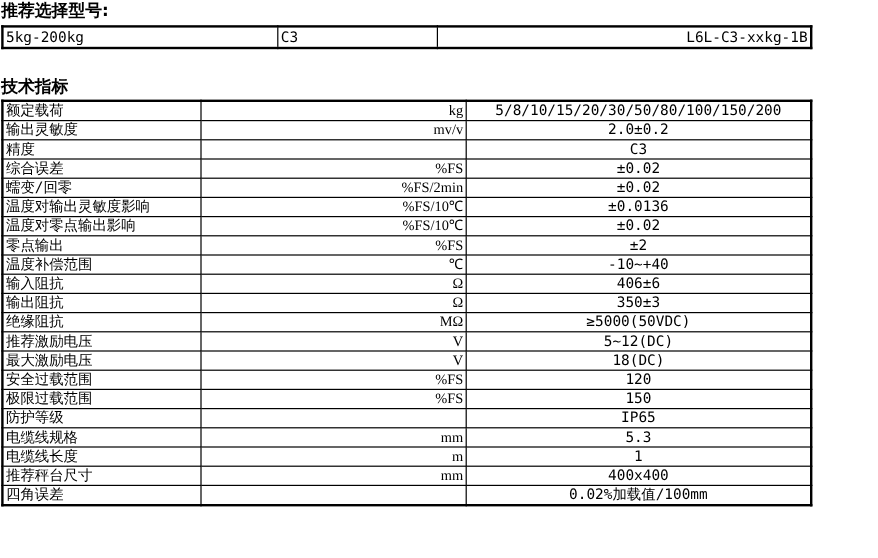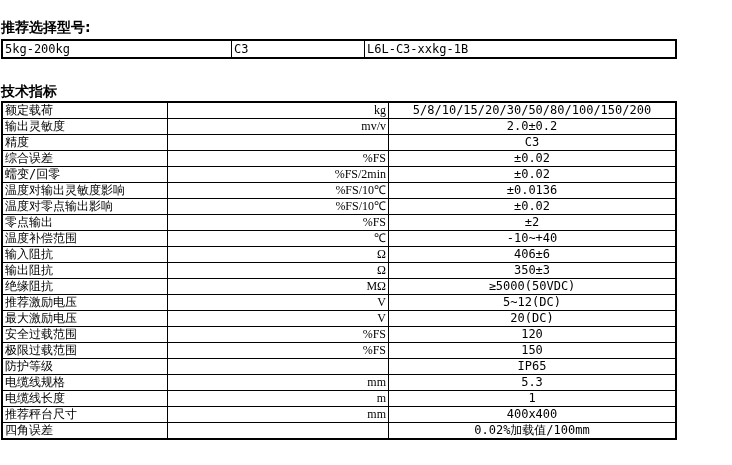--- a/index.html
+++ b/index.html
@@ -15,21 +15,21 @@
     font-size: 12px;
     overflow: hidden;
   }
   .section-title {
     font-weight: bold;
     font-size: 14px;
     margin: 0 0 0 1px;
     line-height: 15px;
     font-family: "DejaVu Sans", "Liberation Sans", sans-serif;
   }
-  .title-recommended { padding-top: 20px; }
+  .title-recommended { padding-top: 2px; }
   .title-specs { margin-top: 25px; }
   table {
     border-collapse: collapse;
     table-layout: fixed;
     width: 676px;
     margin-left: 1px;
     border: 2px solid #000000;
   }
   .model-table { margin-top: 4px; }
   .spec-table { margin-top: 2px; }
@@ -41,21 +41,21 @@
     white-space: nowrap;
     overflow: hidden;
     font-size: 12px;
   }
   .model-table td { height: 16px; line-height: 16px; }
   .col-name  { width: 160px; text-align: left; }
   .col-unit  { width: 216px; text-align: right; font-family: Liberation Serif, serif; }
   .col-value { text-align: center; }
   .mcol-range    { width: 224px; text-align: left; }
   .mcol-accuracy { width: 128px; text-align: left; }
-  .mcol-model    { text-align: left; }
+  .mcol-model    { text-align: right; }
 </style>
 </head>
 <body>
 
 <div class="section-title title-recommended">推荐选择型号:</div>
 
 <table class="model-table">
   <tbody>
     <tr>
       <td class="mcol-range">5kg-200kg</td>
@@ -130,21 +130,21 @@
     <td class="col-value">≥5000(50VDC)</td>
   </tr>
       <tr>
     <td class="col-name">推荐激励电压</td>
     <td class="col-unit">V</td>
     <td class="col-value">5~12(DC)</td>
   </tr>
       <tr>
     <td class="col-name">最大激励电压</td>
     <td class="col-unit">V</td>
-    <td class="col-value">20(DC)</td>
+    <td class="col-value">18(DC)</td>
   </tr>
       <tr>
     <td class="col-name">安全过载范围</td>
     <td class="col-unit">%FS</td>
     <td class="col-value">120</td>
   </tr>
       <tr>
     <td class="col-name">极限过载范围</td>
     <td class="col-unit">%FS</td>
     <td class="col-value">150</td>

